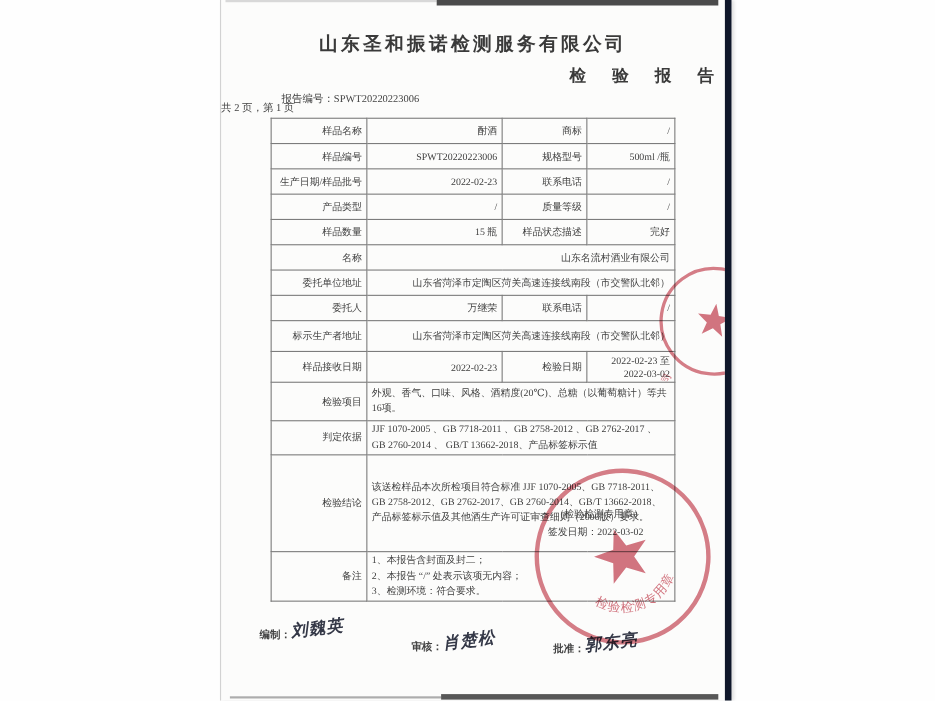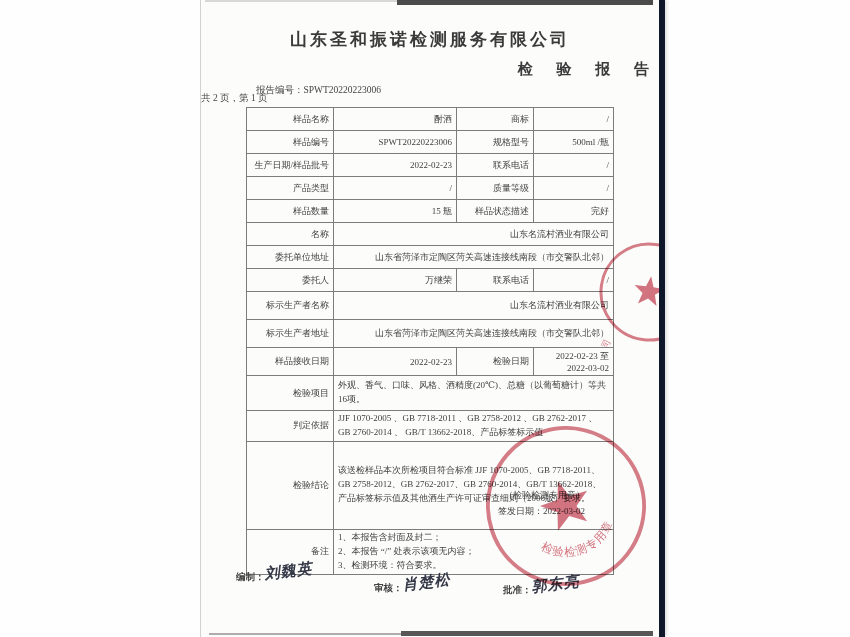--- a/index.html
+++ b/index.html
@@ -126,24 +126,20 @@
       </tr>
       <tr class="h23">
         <td class="lbl">委托单位地址</td>
         <td class="val" colspan="3">山东省菏泽市定陶区菏关高速连接线南段（市交警队北邻）</td>
       </tr>
       <tr class="h23">
         <td class="lbl">委托人</td>
         <td class="val">万继荣</td>
         <td class="lbl">联系电话</td>
         <td class="val">/</td>
-      </tr>
-      <tr class="h28">
-        <td class="lbl">标示生产者名称</td>
-        <td class="val" colspan="3">山东名流村酒业有限公司</td>
       </tr>
       <tr class="h28">
         <td class="lbl">标示生产者地址</td>
         <td class="val" colspan="3">山东省菏泽市定陶区菏关高速连接线南段（市交警队北邻）</td>
       </tr>
       <tr class="h28">
         <td class="lbl">样品接收日期</td>
         <td class="val">2022-02-23</td>
         <td class="lbl">检验日期</td>
         <td class="val">2022-02-23 至 2022-03-02</td>

